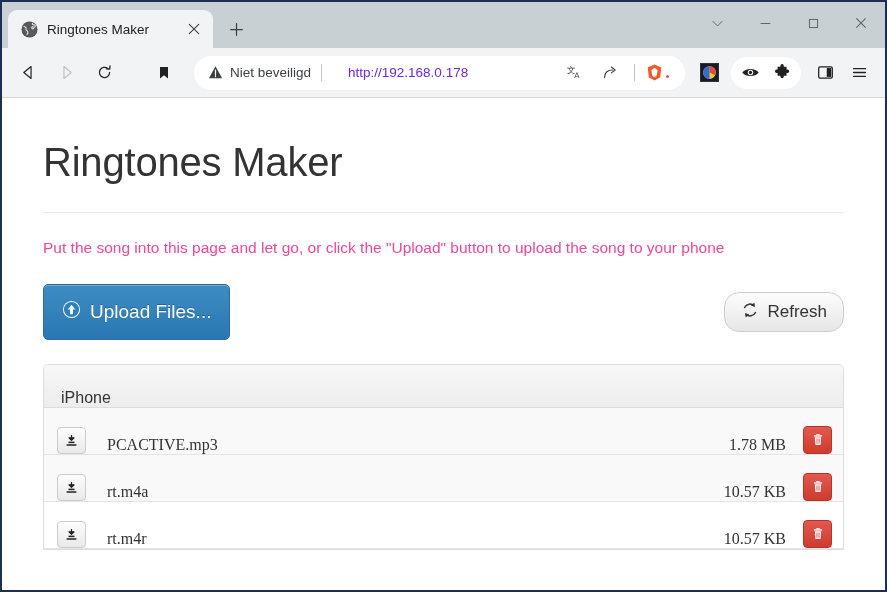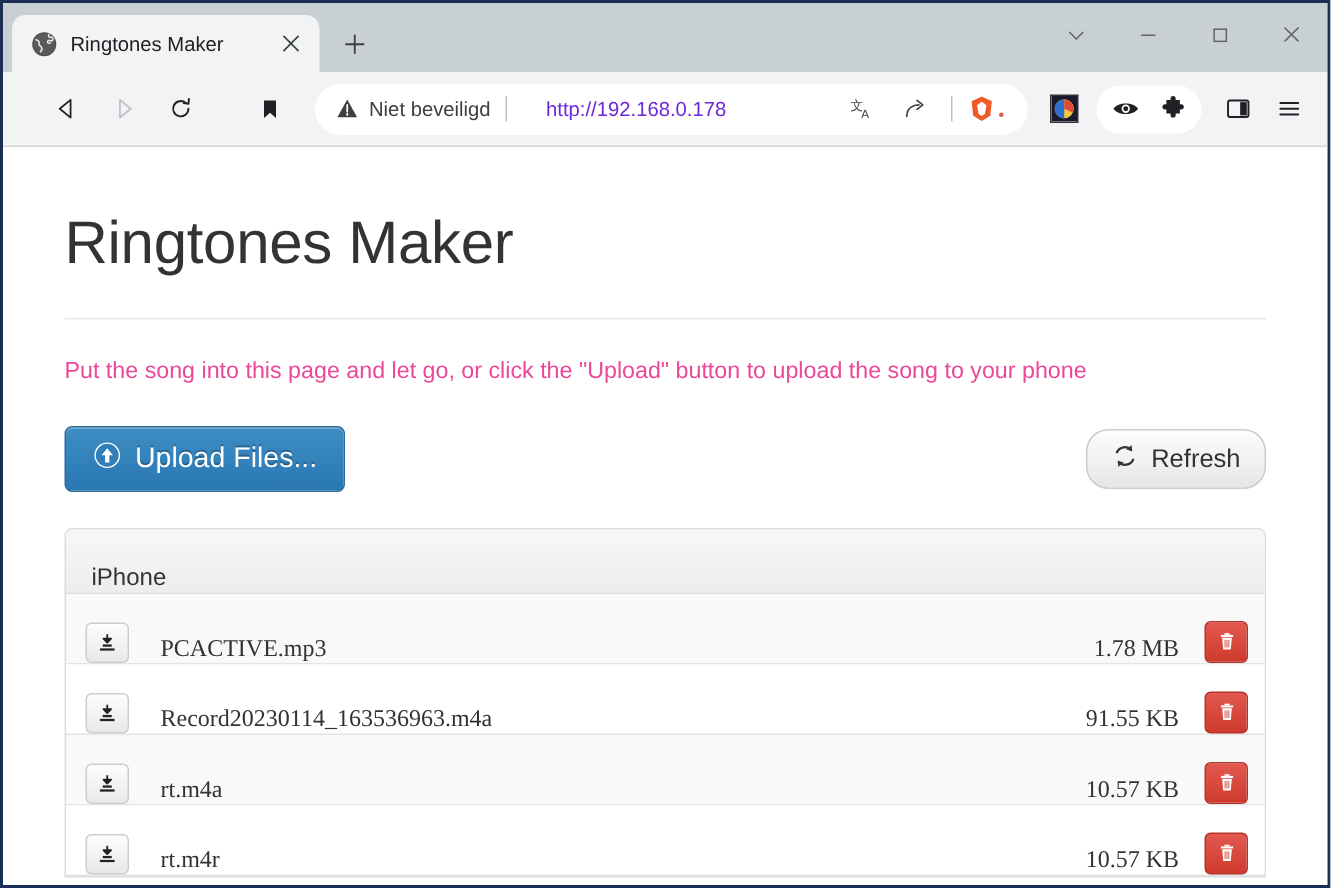--- a/index.html
+++ b/index.html
@@ -58,21 +58,21 @@
     width: 48px; height: 42px;
     display: flex; align-items: center; justify-content: center;
     color: #5f6368;
   }
 
   
   .navbar {
     height: 50px;
     background: #f1f3f4;
     display: flex; align-items: center;
-    padding: 0 10px 0 24px;
+    padding: 0 10px 0 8px;
     gap: 2px;
     border-bottom: 1px solid #d4d6d8;
     justify-content: space-between;
   }
   .navbtn {
     width: 36px; height: 36px; flex: 0 0 36px;
     display: flex; align-items: center; justify-content: center;
     color: #202124; border-radius: 50%;
   }
   .navbtn.disabled { color: #bdc1c6; }
@@ -132,21 +132,21 @@
     font-size: 15.5px; color: #ec4899;
     margin-top: 26px;
     white-space: nowrap;
   }
   .btnrow {
     display: flex; align-items: center; justify-content: space-between;
     margin-top: 27px;
   }
   .btn-upload {
     display: inline-flex; align-items: center; gap: 9px;
-    height: 44px; padding: 0 18px;
+    height: 56px; padding: 0 18px;
     background: linear-gradient(to bottom, #3d8dc4 0%, #2a77b1 100%);
     border: 1px solid #2a6c9e;
     border-radius: 5px;
     color: #ffffff;
     font-size: 19px;
     box-shadow: inset 0 1px 0 rgba(255,255,255,.28);
     text-shadow: 0 -1px 0 rgba(0,0,0,.25);
     justify-content: flex-end;
   }
   .btn-refresh {
@@ -400,39 +400,20 @@
         <span class="delbtn">
           <svg viewBox="0 0 20 20" width="14" height="14">
             <rect x="4.2" y="3.2" width="11.6" height="2" fill="#fff"></rect>
             <rect x="7.6" y="1.6" width="4.8" height="1.6" fill="#fff"></rect>
             <path d="M5.4 6 H14.6 L13.6 17.2 H6.4 Z" fill="#fff"></path>
             <path d="M8.2 8 V15.2 M10 8 V15.2 M11.8 8 V15.2" stroke="#d6483c" stroke-width="0.9"></path>
           </svg>
         </span>
       </div>
 
-      <div class="frow">
-        <span class="dlbtn">
-          <svg viewBox="0 0 20 20" width="15" height="15">
-            <path d="M10 2.5 V9 M6.6 6.4 L10 9.8 L13.4 6.4 Z" fill="#222" stroke="#222" stroke-width="1.6" stroke-linejoin="round"></path>
-            <rect x="6" y="11.5" width="8" height="2" fill="#222"></rect>
-            <rect x="3.5" y="15" width="13" height="2" fill="#222"></rect>
-          </svg>
-        </span>
-        <span class="fname">Record20230114_163536963.m4a</span>
-        <span class="fsize">91.55 KB</span>
-        <span class="delbtn">
-          <svg viewBox="0 0 20 20" width="14" height="14">
-            <rect x="4.2" y="3.2" width="11.6" height="2" fill="#fff"></rect>
-            <rect x="7.6" y="1.6" width="4.8" height="1.6" fill="#fff"></rect>
-            <path d="M5.4 6 H14.6 L13.6 17.2 H6.4 Z" fill="#fff"></path>
-            <path d="M8.2 8 V15.2 M10 8 V15.2 M11.8 8 V15.2" stroke="#d6483c" stroke-width="0.9"></path>
-          </svg>
-        </span>
-      </div>
 
       <div class="frow alt">
         <span class="dlbtn">
           <svg viewBox="0 0 20 20" width="15" height="15">
             <path d="M10 2.5 V9 M6.6 6.4 L10 9.8 L13.4 6.4 Z" fill="#222" stroke="#222" stroke-width="1.6" stroke-linejoin="round"></path>
             <rect x="6" y="11.5" width="8" height="2" fill="#222"></rect>
             <rect x="3.5" y="15" width="13" height="2" fill="#222"></rect>
           </svg>
         </span>
         <span class="fname">rt.m4a</span>

